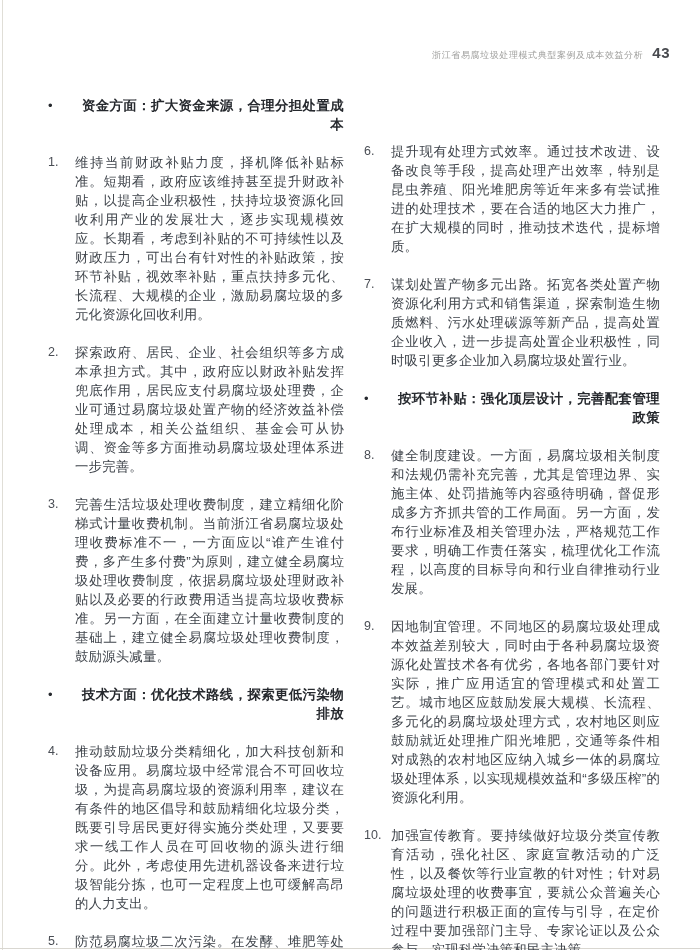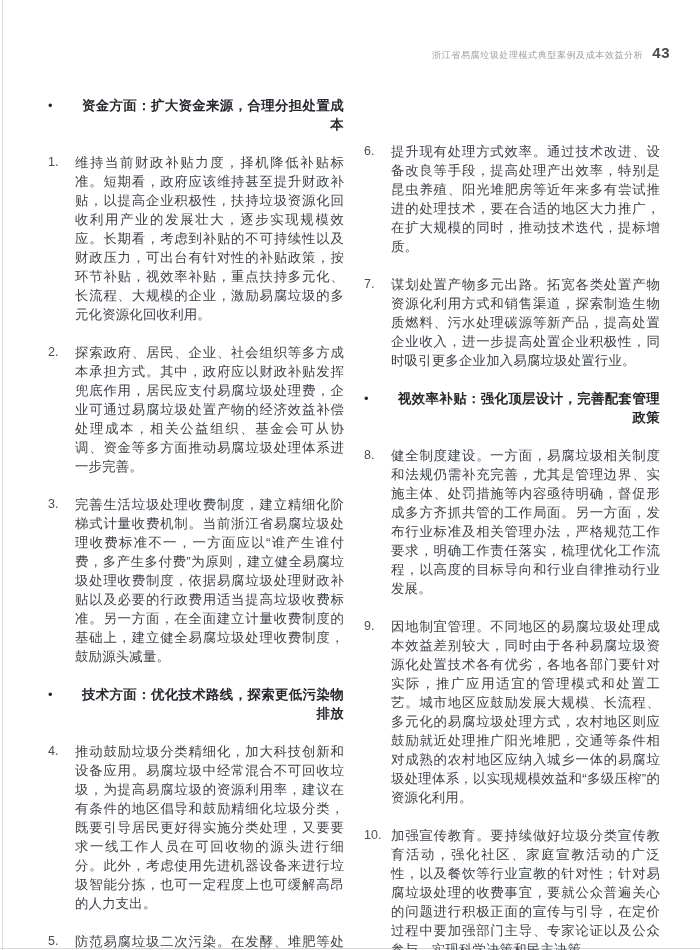--- a/index.html
+++ b/index.html
@@ -90,21 +90,21 @@
         <div class="block item">
           <span class="marker">6.</span>
           <div class="text">提升现有处理方式效率。通过技术改进、设备改良等手段，提高处理产出效率，特别是昆虫养殖、阳光堆肥房等近年来多有尝试推进的处理技术，要在合适的地区大力推广，在扩大规模的同时，推动技术迭代，提标增质。</div>
         </div>
         <div class="block item">
           <span class="marker">7.</span>
           <div class="text">谋划处置产物多元出路。拓宽各类处置产物资源化利用方式和销售渠道，探索制造生物质燃料、污水处理碳源等新产品，提高处置企业收入，进一步提高处置企业积极性，同时吸引更多企业加入易腐垃圾处置行业。</div>
         </div>
         <div class="block heading">
           <span class="marker">•</span>
-          <div class="text">视效率补贴：强化顶层设计，完善配套管理政策</div>
+          <div class="text">按环节补贴：强化顶层设计，完善配套管理政策</div>
         </div>
         <div class="block item">
           <span class="marker">8.</span>
           <div class="text">健全制度建设。一方面，易腐垃圾相关制度和法规仍需补充完善，尤其是管理边界、实施主体、处罚措施等内容亟待明确，督促形成多方齐抓共管的工作局面。另一方面，发布行业标准及相关管理办法，严格规范工作要求，明确工作责任落实，梳理优化工作流程，以高度的目标导向和行业自律推动行业发展。</div>
         </div>
         <div class="block item">
           <span class="marker">9.</span>
           <div class="text">因地制宜管理。不同地区的易腐垃圾处理成本效益差别较大，同时由于各种易腐垃圾资源化处置技术各有优劣，各地各部门要针对实际，推广应用适宜的管理模式和处置工艺。城市地区应鼓励发展大规模、长流程、多元化的易腐垃圾处理方式，农村地区则应鼓励就近处理推广阳光堆肥，交通等条件相对成熟的农村地区应纳入城乡一体的易腐垃圾处理体系，以实现规模效益和“多级压榨”的资源化利用。</div>
         </div>
         <div class="block item">

